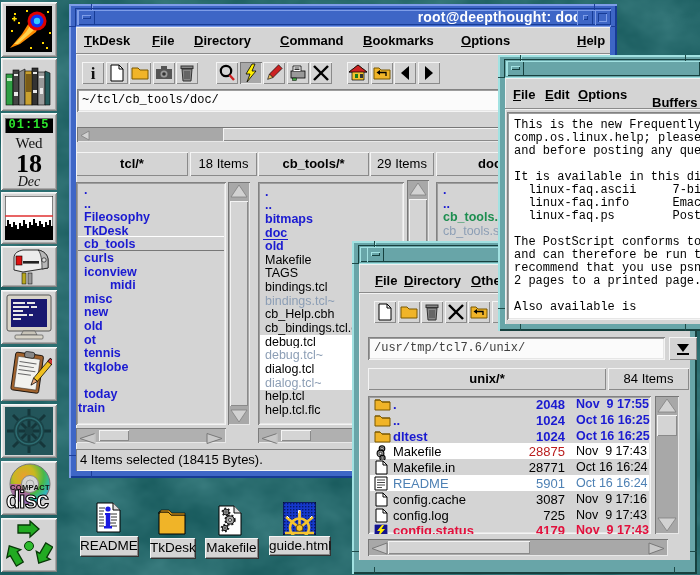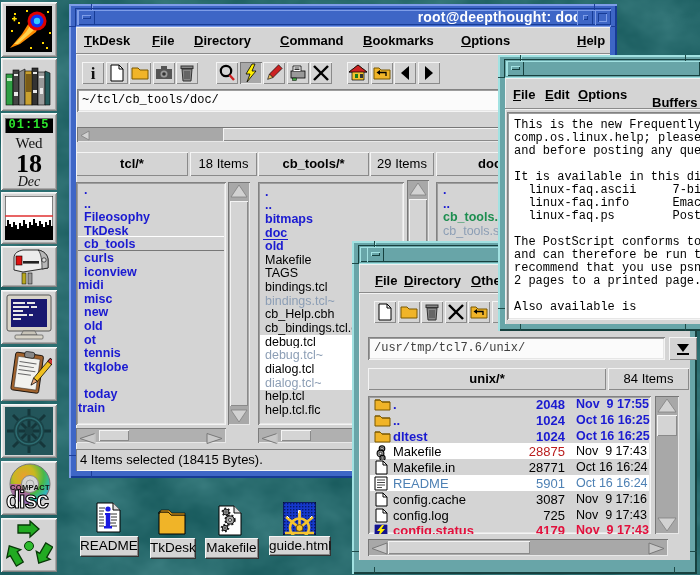--- a/index.html
+++ b/index.html
@@ -325,21 +325,21 @@
  <div class="abs sunk" style="left:0px;top:155px;width:150px;height:243px;overflow:hidden;" id="pane1">
 <div class="row dir" style="top:1.0px;padding-left:6px;font-size:12.5px;">.</div>
 <div class="row dir" style="top:14.6px;padding-left:6px;font-size:12.5px;">..</div>
 <div class="row dir" style="top:28.2px;padding-left:6px;font-size:12.5px;">Fileosophy</div>
 <div class="row dir" style="top:41.8px;padding-left:6px;font-size:12.5px;">TkDesk</div>
 <div class="abs" style="left:2px;right:2px;top:54.4px;height:1px;background:#fff;"></div>
 <div class="abs" style="left:2px;right:2px;top:68.2px;height:1px;background:#777;"></div>
 <div class="row dir" style="top:55.4px;padding-left:6px;font-size:12.5px;">cb_tools</div>
 <div class="row dir" style="top:69.0px;padding-left:6px;font-size:12.5px;">curls</div>
 <div class="row dir" style="top:82.6px;padding-left:6px;font-size:12.5px;">iconview</div>
-<div class="row dir" style="top:96.2px;font-size:12.5px;">midi</div>
+<div class="row dir" style="top:96.2px;font-size:12.5px;margin-left:32px;">midi</div>
 <div class="row dir" style="top:109.8px;padding-left:6px;font-size:12.5px;">misc</div>
 <div class="row dir" style="top:123.4px;padding-left:6px;font-size:12.5px;">new</div>
 <div class="row dir" style="top:137.0px;padding-left:6px;font-size:12.5px;">old</div>
 <div class="row dir" style="top:150.6px;padding-left:6px;font-size:12.5px;">ot</div>
 <div class="row dir" style="top:164.2px;padding-left:6px;font-size:12.5px;">tennis</div>
 <div class="row dir" style="top:177.8px;padding-left:6px;font-size:12.5px;">tkglobe</div>
 <div class="row dir" style="top:205.0px;padding-left:6px;font-size:12.5px;">today</div>
 <div class="row dir" style="top:218.6px;font-size:12.5px;">train</div>
 </div>
  <div class="abs vsb" style="left:152px;top:155px;width:22px;height:243px;" id="vsb1">

